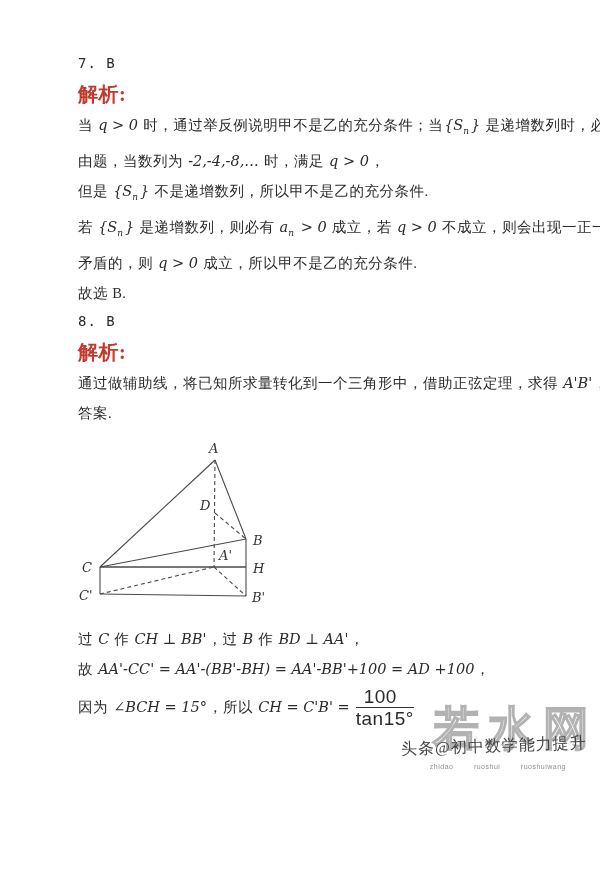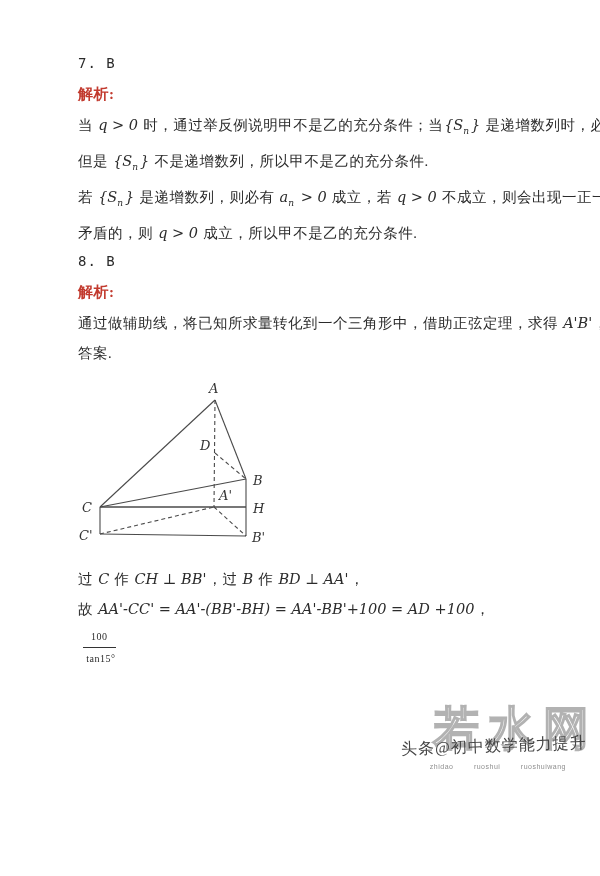--- a/index.html
+++ b/index.html
@@ -18,21 +18,21 @@
     box-sizing:border-box;
   }
   .tline{
     white-space:nowrap;
     font-size:14.5px;
     line-height:30px;
     min-height:30px;
     letter-spacing:0.5px;
   }
   .answer{font-size:14px;line-height:26px;font-family:"DejaVu Sans Mono","Liberation Mono",monospace;letter-spacing:1px;}
-  .analysis{font-weight:bold;line-height:28px;font-size:15px;}
+  .analysis{font-weight:bold;line-height:28px;font-size:20px;}
   .zh{font-style:normal;}
   .mi{
     font-style:italic;
     font-family:"DejaVu Serif","DejaVu Sans",serif;
     letter-spacing:0;
     padding:0 1px;
   }
   .mi sub{font-size:9px;font-style:italic;}
   .figure{margin:8px 0 10px 0;}
   .figure svg{display:block;}
@@ -42,24 +42,24 @@
   .fig-label{
     font-family:"DejaVu Serif",serif;
     font-style:italic;font-size:13px;fill:#333;
   }
   .fracline{
     display:flex;align-items:center;
     white-space:nowrap;font-size:14.5px;
     height:48px;letter-spacing:0.5px;
   }
   .frac{
-    display:inline-block;text-align:right;
+    display:inline-block;text-align:left;
     vertical-align:middle;margin-left:5px;
-    font-style:normal;font-family:Liberation Serif, serif;
-    font-size:10px;line-height:19px;
+    font-style:normal;font-family:Liberation Sans, sans-serif;
+    font-size:19px;line-height:19px;
   }
   .frac .num{display:block;border-bottom:1px solid #333;padding:0 8px 1px;}
   .frac .den{display:block;padding-top:1px;}
   
   .wm-big{
     position:absolute;right:2px;bottom:12px;
     font-size:46px;font-weight:bold;letter-spacing:9px;
     color:transparent;
     -webkit-text-stroke:1.4px #b2b2b2;
     white-space:nowrap;
@@ -80,23 +80,25 @@
 </style>
 </head>
 <body>
 
 <div class="page">
   <div class="content">
 
     <div class="tline answer">7. B</div>
     <div class="tline analysis" style="color:#c23a2e;">解析:</div>
     <div class="tline"><span class="zh">当 </span><span class="mi">q &gt; 0</span><span class="zh"> 时，通过举反例说明甲不是乙的充分条件；当</span><span class="mi">{S<sub>n</sub></span><span class="mi">}</span><span class="zh"> 是递增数列时，必有 </span></div>
+    <div class="tline"><span class="zh">由题，当数列为 </span><span class="mi">-2,-4,-8,…</span><span class="zh"> 时，满足 </span><span class="mi">q &gt; 0</span><span class="zh">，</span></div>
     <div class="tline"><span class="zh">但是 </span><span class="mi">{S<sub>n</sub></span><span class="mi">}</span><span class="zh"> 不是递增数列，所以甲不是乙的充分条件.</span></div>
     <div class="tline"><span class="zh">若 </span><span class="mi">{S<sub>n</sub></span><span class="mi">}</span><span class="zh"> 是递增数列，则必有 </span><span class="mi">a<sub>n</sub></span><span class="mi"> &gt; 0</span><span class="zh"> 成立，若 </span><span class="mi">q &gt; 0</span><span class="zh"> 不成立，则会出现一正一负的情况，是</span></div>
     <div class="tline"><span class="zh">矛盾的，则 </span><span class="mi">q &gt; 0</span><span class="zh"> 成立，所以甲不是乙的充分条件.</span></div>
+    <div class="tline"><span class="zh">故选 B.</span></div>
 
     <div class="tline answer">8. B</div>
     <div class="tline analysis" style="color:#c23a2e;">解析:</div>
     <div class="tline"><span class="zh">通过做辅助线，将已知所求量转化到一个三角形中，借助正弦定理，求得 </span><span class="mi">A'B'</span><span class="zh">，进而得到</span></div>
     <div class="tline"><span class="zh">答案.</span></div>
 
     <div class="figure">
       <svg width="200" height="178" viewBox="0 0 200 178">
 
         <line class="fig-line" x1="137" y1="24" x2="22" y2="131"></line>
@@ -120,20 +122,21 @@
         <text class="fig-label" x="175" y="137">H</text>
         <text class="fig-label" x="1" y="164">C'</text>
         <text class="fig-label" x="174" y="166">B'</text>
       </svg>
     </div>
 
     <div class="tline"><span class="zh">过 </span><span class="mi">C</span><span class="zh"> 作 </span><span class="mi">CH ⊥ BB'</span><span class="zh">，过 </span><span class="mi">B</span><span class="zh"> 作 </span><span class="mi">BD ⊥ AA'</span><span class="zh">，</span></div>
     <div class="tline"><span class="zh">故 </span><span class="mi">AA'-CC' = AA'-(BB'-BH) = AA'-BB'+100 = AD +100</span><span class="zh">，</span></div>
 
     <div class="fracline">
+      <span><span class="zh">因为 </span><span class="mi">∠BCH = 15°</span><span class="zh">，所以 </span><span class="mi">CH = C'B' =</span></span>
       <span class="frac">
         <span class="num">100</span>
         <span class="den">tan15°</span>
       </span>
     </div>
 
   </div>
 
   <div class="wm-big">若水网</div>
   <div class="wm-overlay">头条@初中数学能力提升</div>

